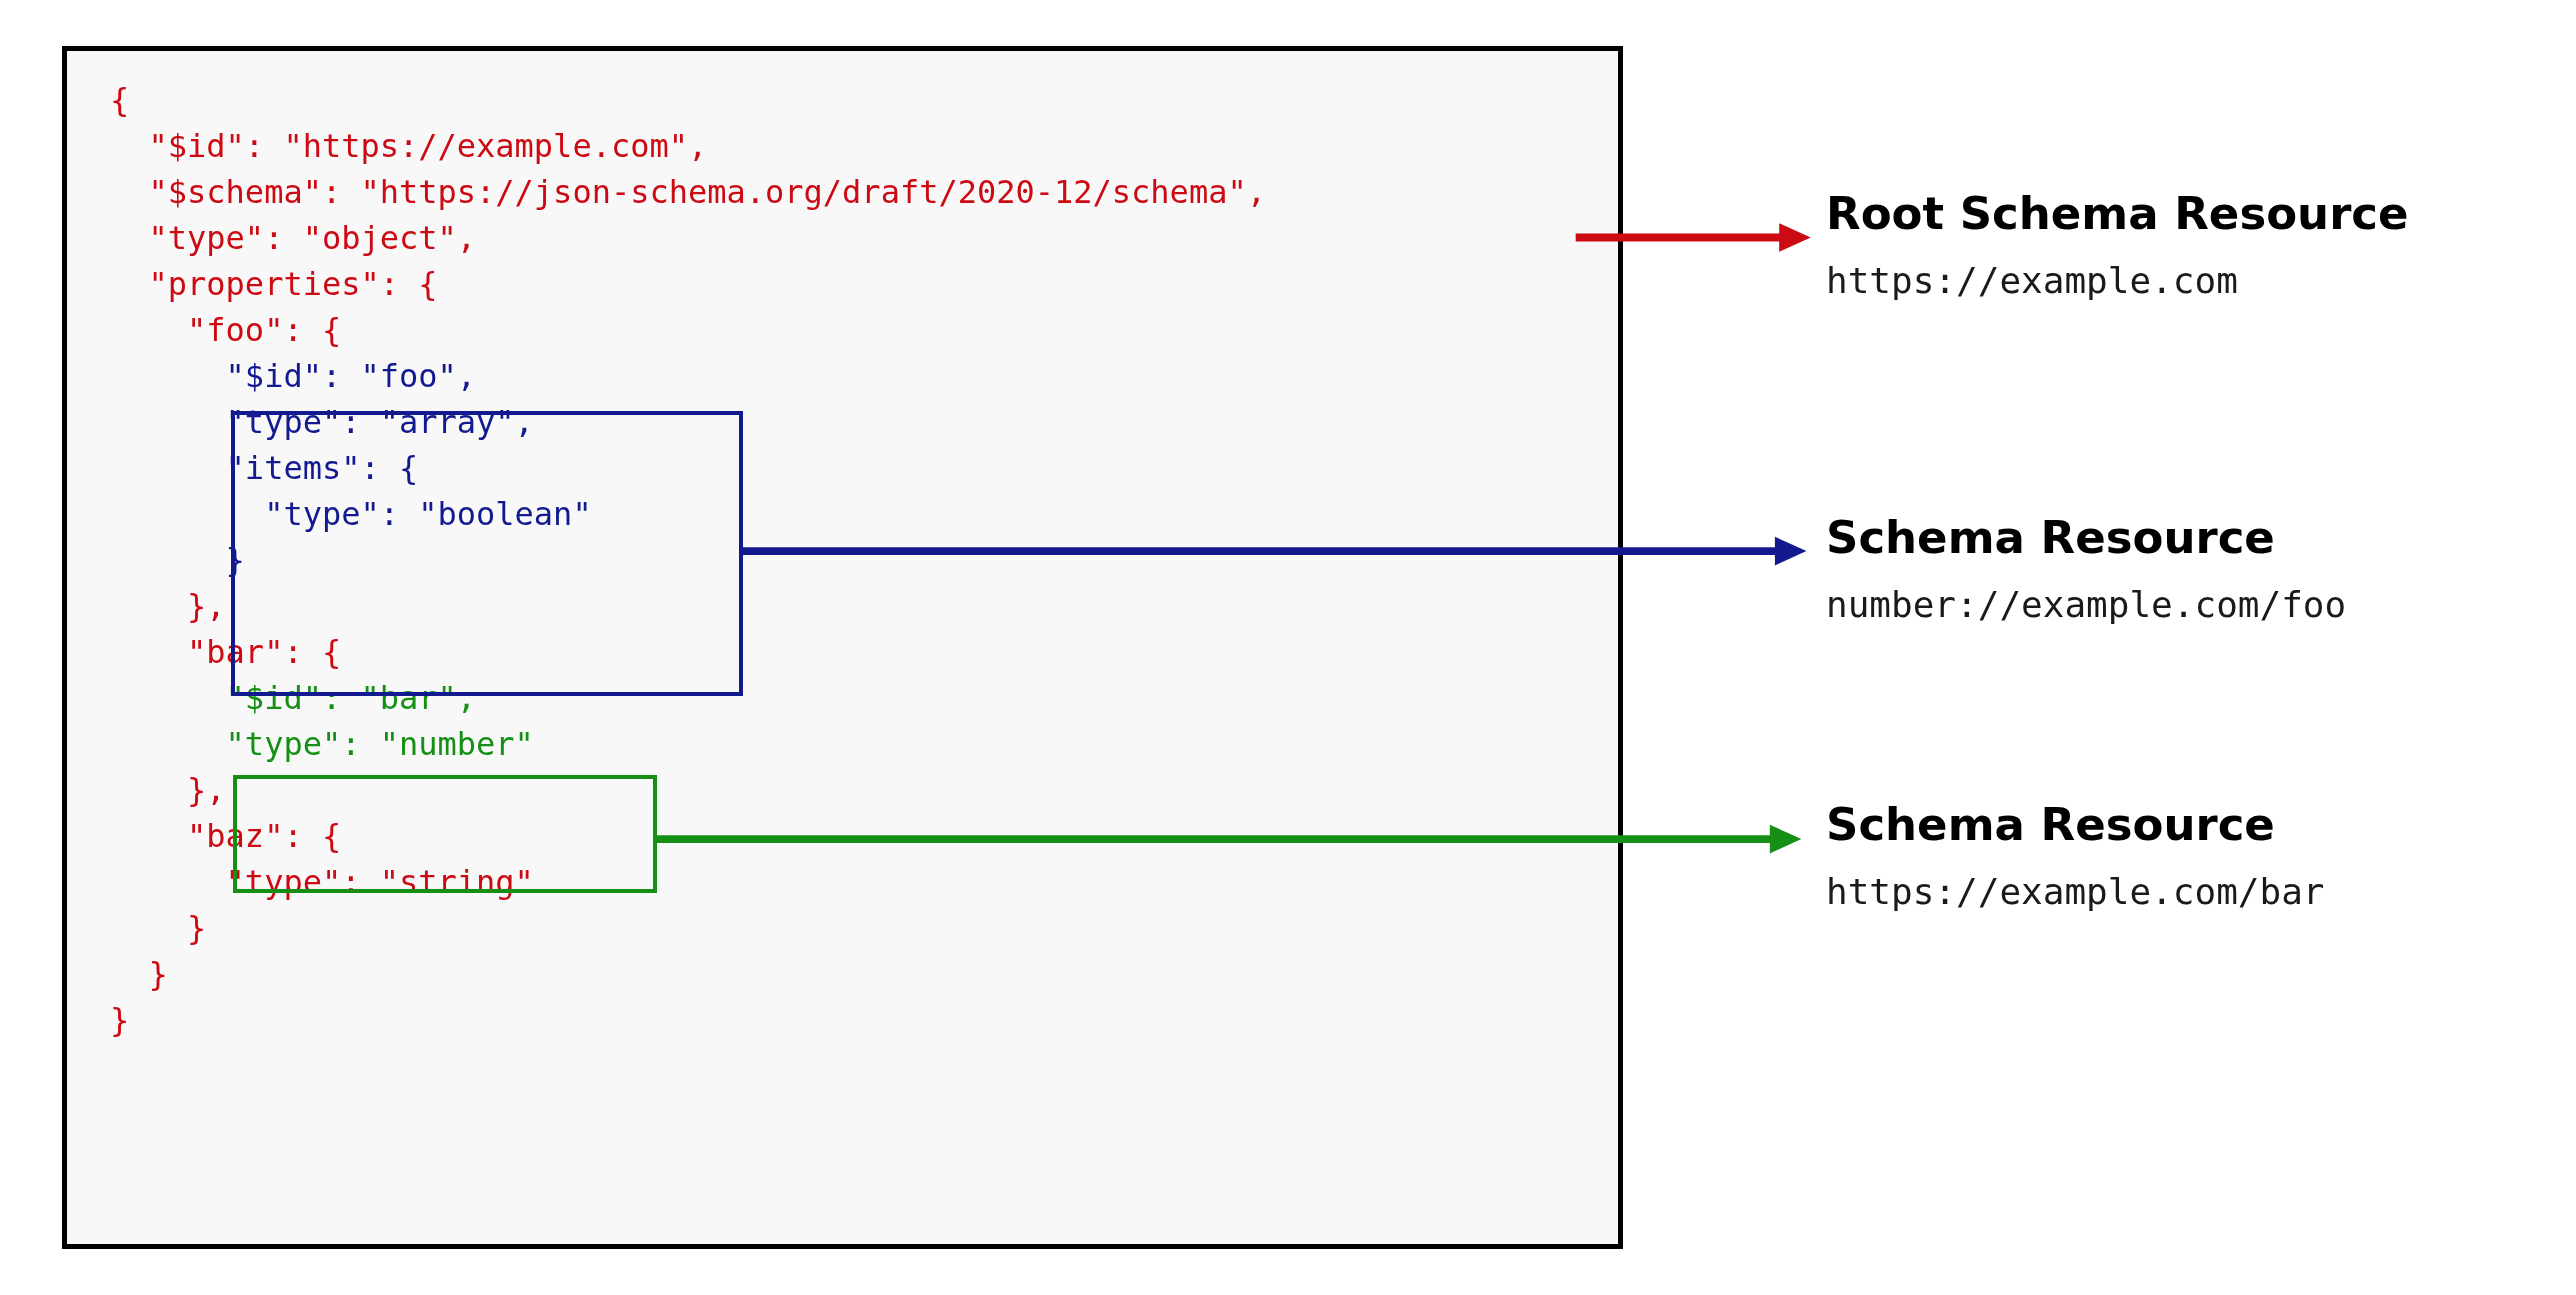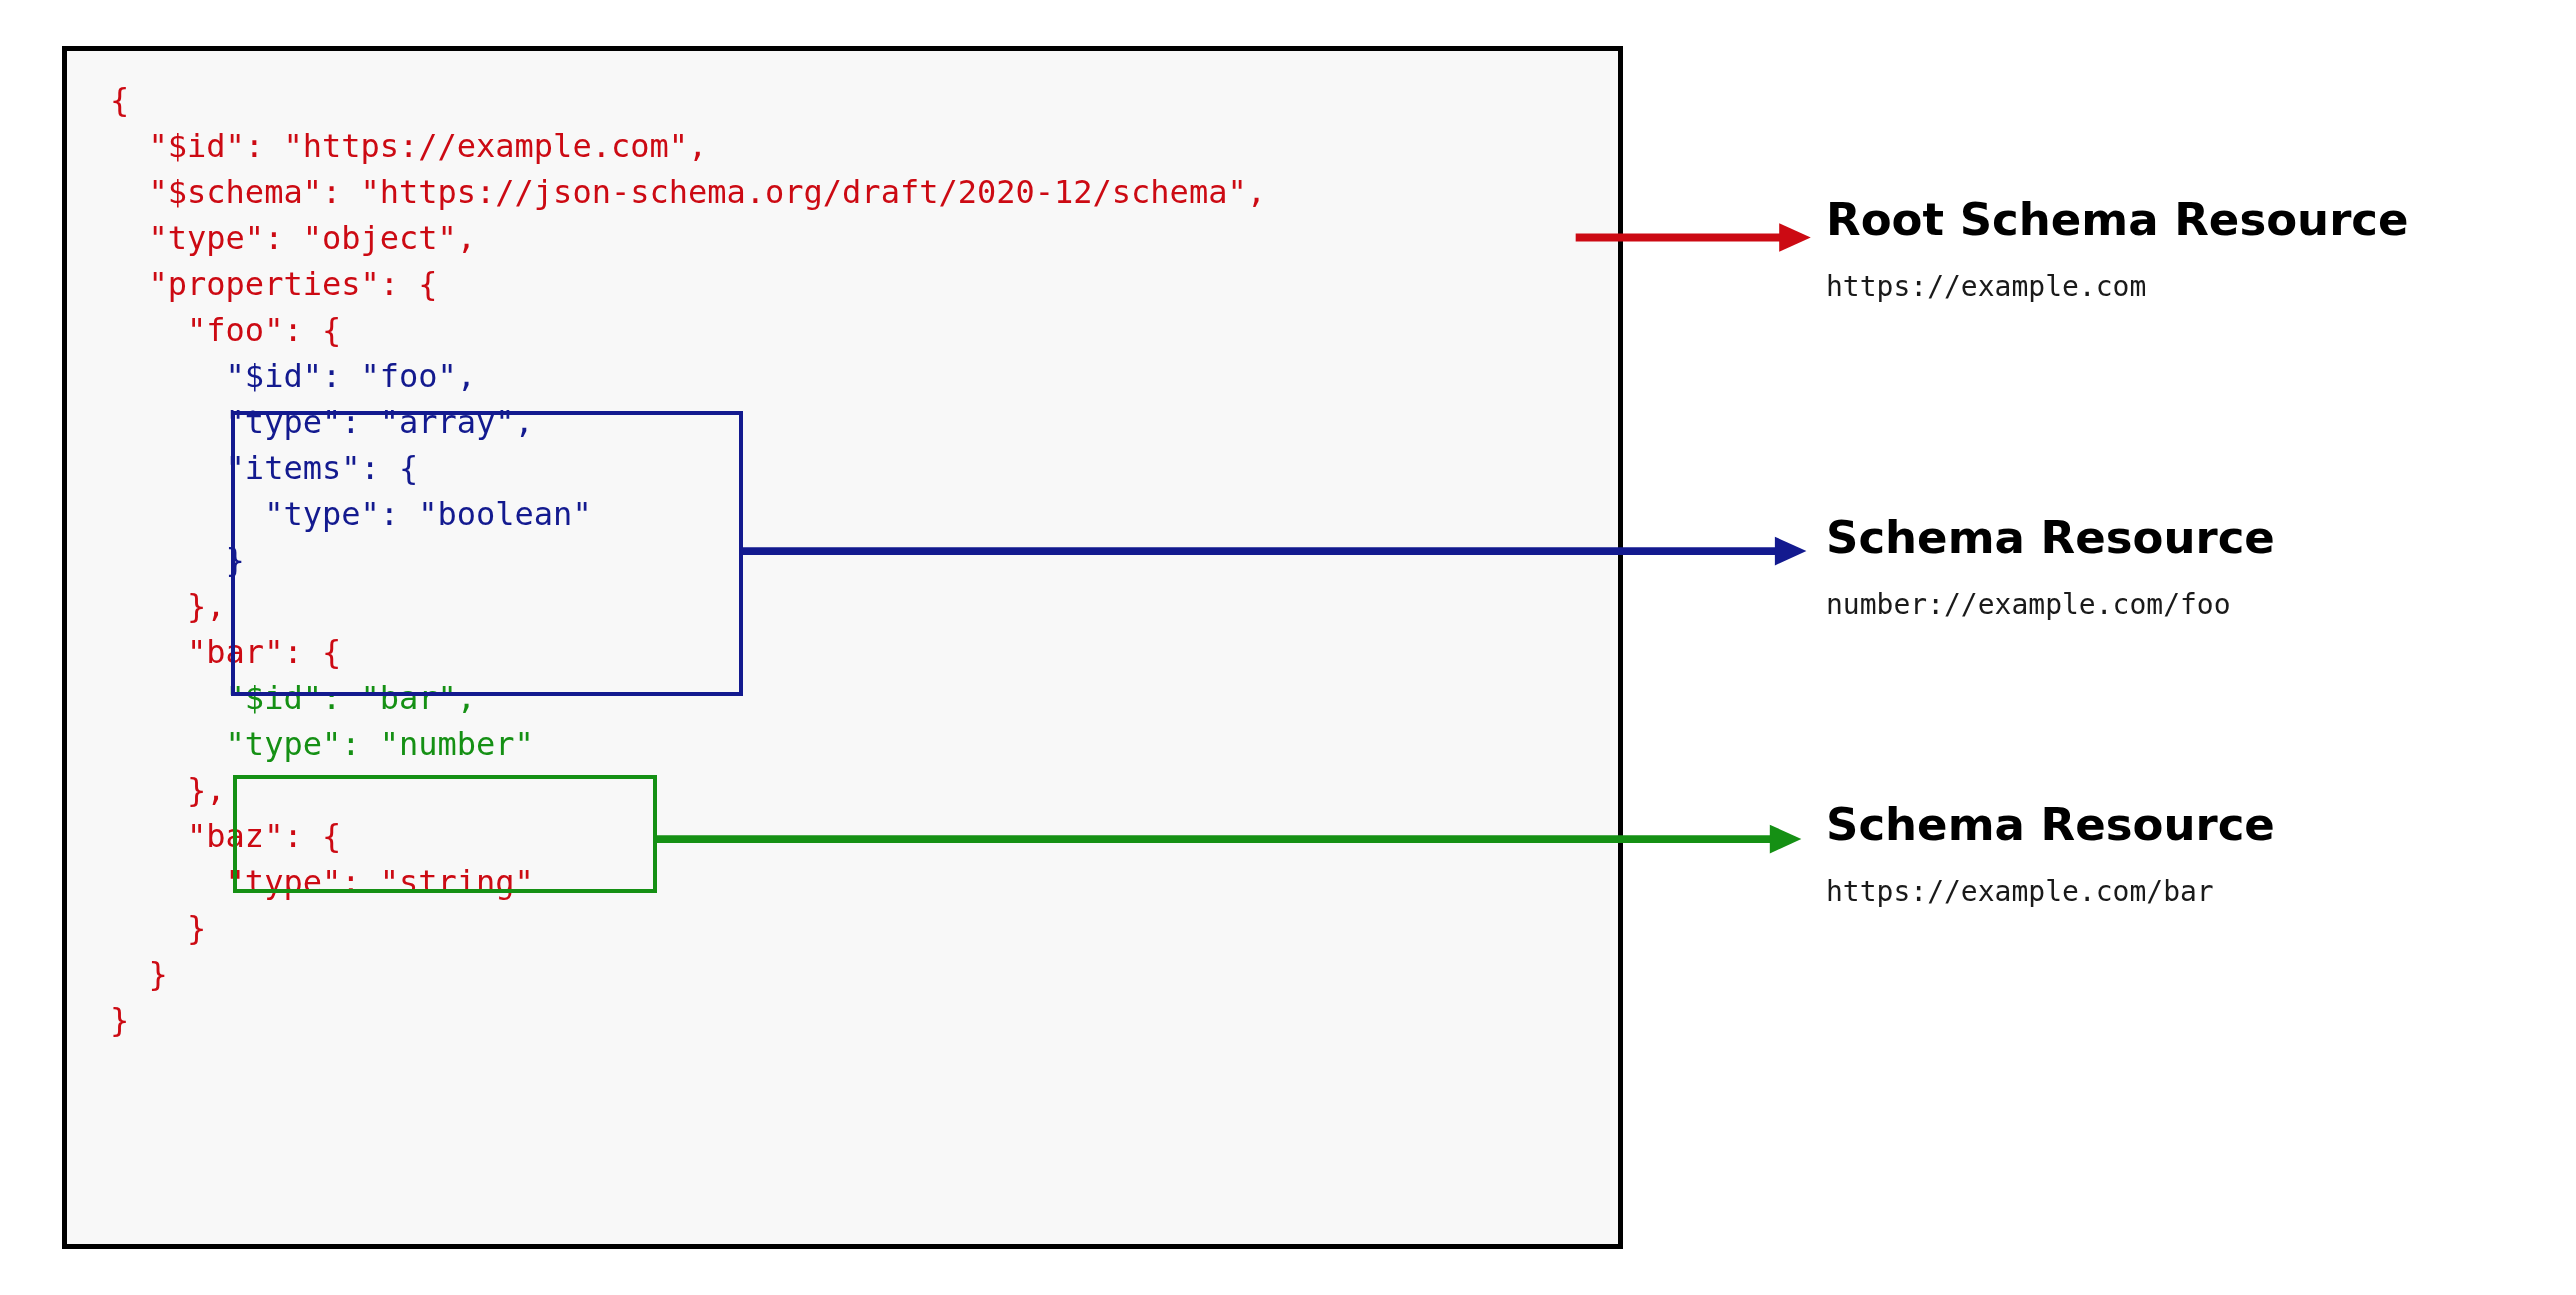--- a/index.html
+++ b/index.html
@@ -88,26 +88,26 @@
     font-family: "DejaVu Sans", sans-serif;
     font-weight: bold;
     font-size: 45px;
     color: #000000;
     line-height: 52px;
     white-space: nowrap;
   }
   .label-uri {
     margin-top: 18.7px;
     font-family: "DejaVu Sans Mono", monospace;
-    font-size: 28px;
+    font-size: 36px;
     color: #1a1a1a;
     line-height: 43px;
     white-space: nowrap;
   }
-  #grp-root  { top: 194px; }
+  #grp-root  { top: 188px; }
   #grp-foo   { top: 512px; }
   #grp-bar   { top: 799px; }
 </style>
 </head>
 <body>
 
 <div id="stage">
 
   <div class="code-panel">
     <div class="code-block" id="code-block"><div class="code-line c-red">{</div><div class="code-line c-red">  "$id": "https://example.com",</div><div class="code-line c-red">  "$schema": "https://json-schema.org/draft/2020-12/schema",</div><div class="code-line c-red">  "type": "object",</div><div class="code-line c-red">  "properties": {</div><div class="code-line c-red">    "foo": {</div><div class="code-line c-blue">      "$id": "foo",</div><div class="code-line c-blue">      "type": "array",</div><div class="code-line c-blue">      "items": {</div><div class="code-line c-blue">        "type": "boolean"</div><div class="code-line c-blue">      }</div><div class="code-line c-red">    },</div><div class="code-line c-red">    "bar": {</div><div class="code-line c-green">      "$id": "bar",</div><div class="code-line c-green">      "type": "number"</div><div class="code-line c-red">    },</div><div class="code-line c-red">    "baz": {</div><div class="code-line c-red">      "type": "string"</div><div class="code-line c-red">    }</div><div class="code-line c-red">  }</div><div class="code-line c-red">}</div></div>

